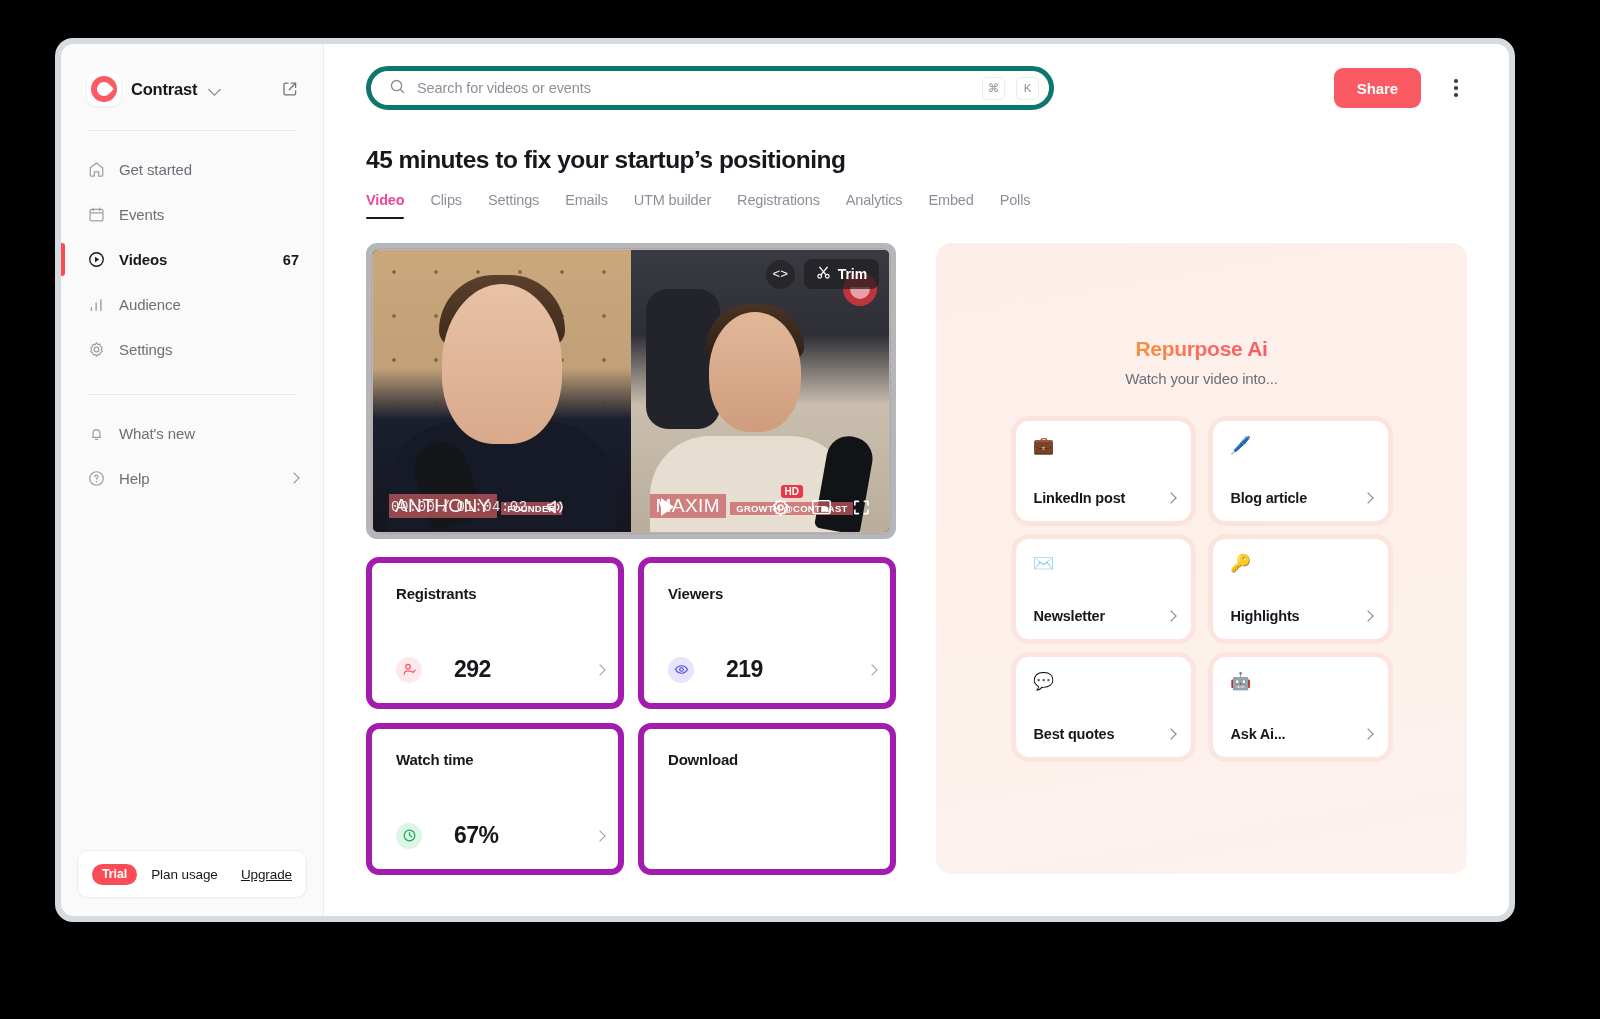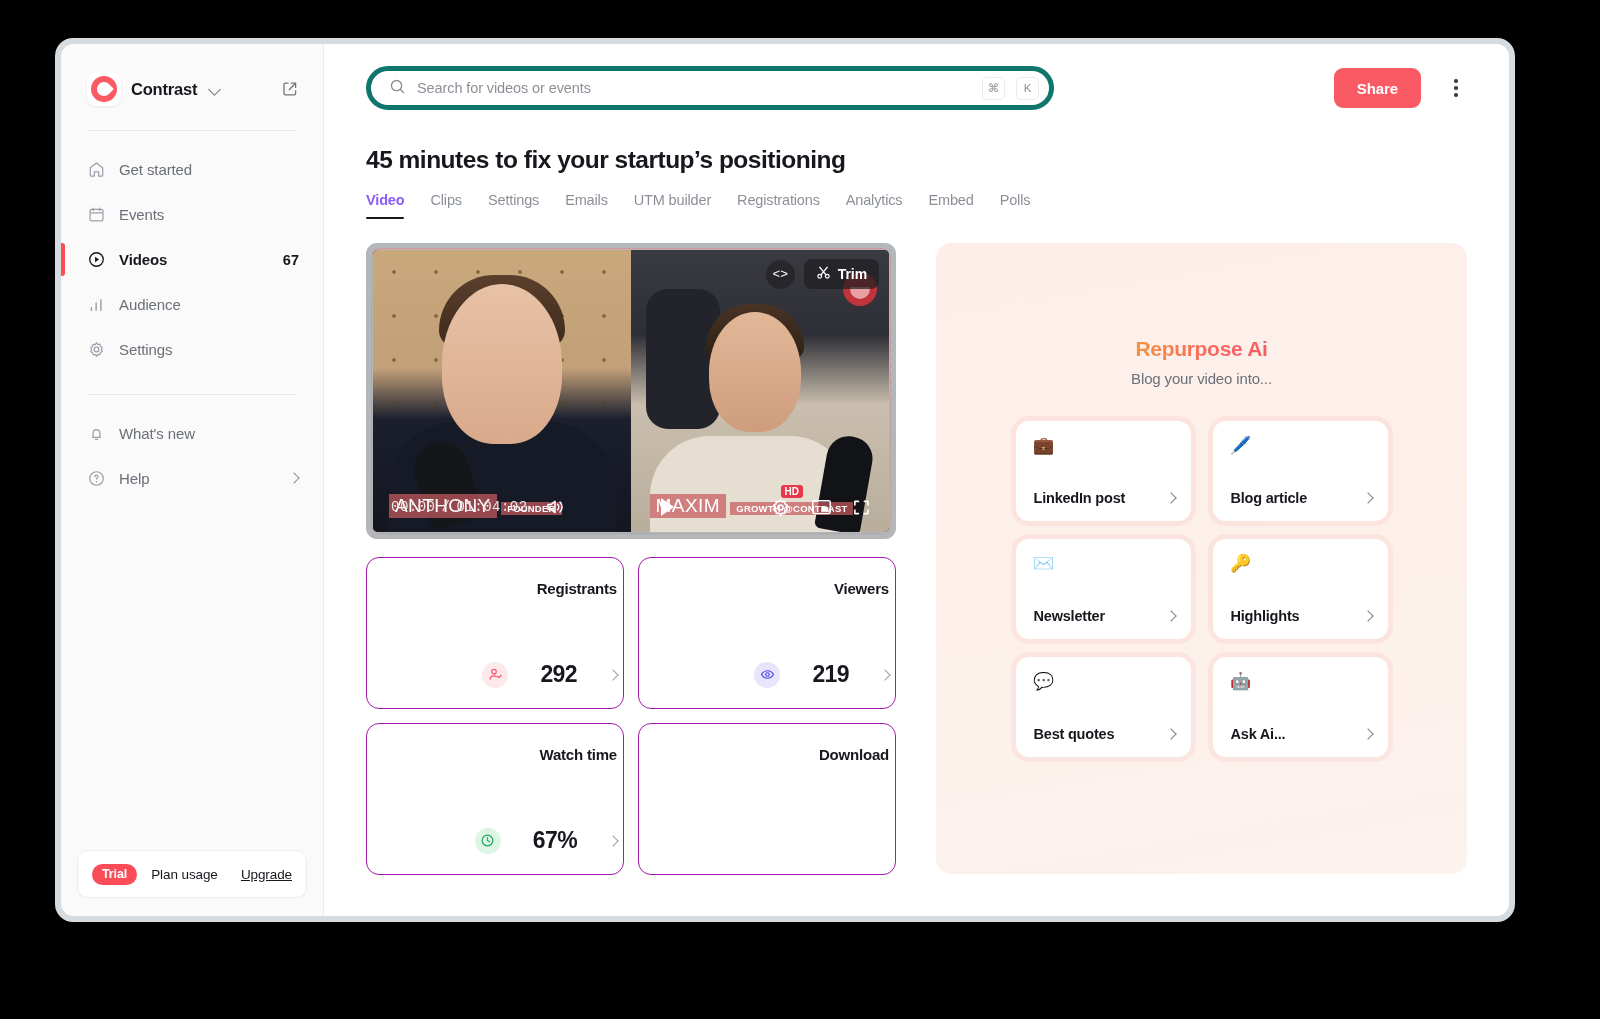--- a/index.html
+++ b/index.html
@@ -159,21 +159,21 @@
     padding: 36px 42px 0 42px; letter-spacing: -.5px;
   }
   .tabs {
     display: flex; gap: 26px; padding: 18px 42px 0 42px;
     border-bottom: 1px solid transparent;
   }
   .tab {
     font-size: 14.5px; color: #8b9098; padding-bottom: 11px;
     cursor: pointer; position: relative; letter-spacing: -.15px;
   }
-  .tab.active { color: #8b5cf6; font-weight: 600; }
+  .tab.active { color: #ec4899; font-weight: 600; }
   .tab.active:after {
     content:""; position:absolute; left:0; right:0; bottom:0; height: 2.5px;
     background: #16181d; border-radius: 2px;
   }
 
   .content {
     display: flex; gap: 40px; padding: 23px 42px 0 42px;
   }
   .col-left { width: 530px; flex: 0 0 530px; }
   .col-right { flex: 1; }
@@ -314,23 +314,23 @@
     background: #e8394a; color: #fff; font-size: 10px; font-weight: 700;
     padding: 1px 4px; border-radius: 3px; z-index: 8;
   }
   .spacer { flex: 1; }
 
   
   .stats-grid {
     display: grid; grid-template-columns: 1fr 1fr; gap: 14px; margin-top: 18px;
   }
   .stat-card {
-    border: 1px solid #a21caf; border-radius: 13px;
-    height: 152px; padding: 22px 6px 20px 24px;
-    display: flex; flex-direction: column; cursor: pointer; background:#fff;align-items:flex-end;
+    border: 6px solid #a21caf; border-radius: 13px;
+    height: 152px; padding: 22px 14px 20px 24px;
+    display: flex; flex-direction: column; cursor: pointer; background:#fff;
   }
   .stat-title { font-size: 15px; font-weight: 600; color: #16181d; letter-spacing: -.2px; }
   .stat-row { margin-top: auto; display: flex; align-items: center; gap: 32px; }
   .stat-ico {
     width: 26px; height: 26px; border-radius: 50%;
     display: flex; align-items: center; justify-content: center; flex: 0 0 26px;
   }
   .stat-val { font-size: 23px; font-weight: 600; color: #16181d; letter-spacing: -.6px; }
   .stat-chev {
     margin-left: auto; width: 8px; height: 8px; position: relative;
@@ -657,21 +657,21 @@
             <div class="stat-card">
               <div class="stat-title">Download</div>
             </div>
 
           </div>
         </div>
 
         <div class="col-right">
           <div class="repurpose">
             <div class="rp-title">Repurpose Ai</div>
-            <div class="rp-sub">Blog your video into...</div>
+            <div class="rp-sub">Watch your video into...</div>
 
             <div class="rp-grid">
 
               <div class="rp-card">
                 <span class="rp-emoji">💼</span>
                 <div class="rp-foot">
                   <span class="rp-label">LinkedIn post</span>
                   <span class="rp-chev"></span>
                 </div>
               </div>

